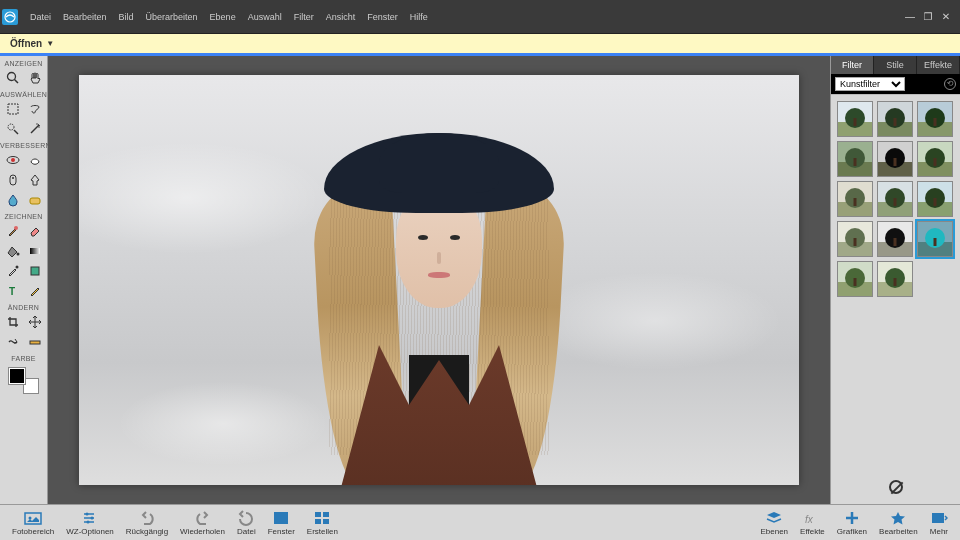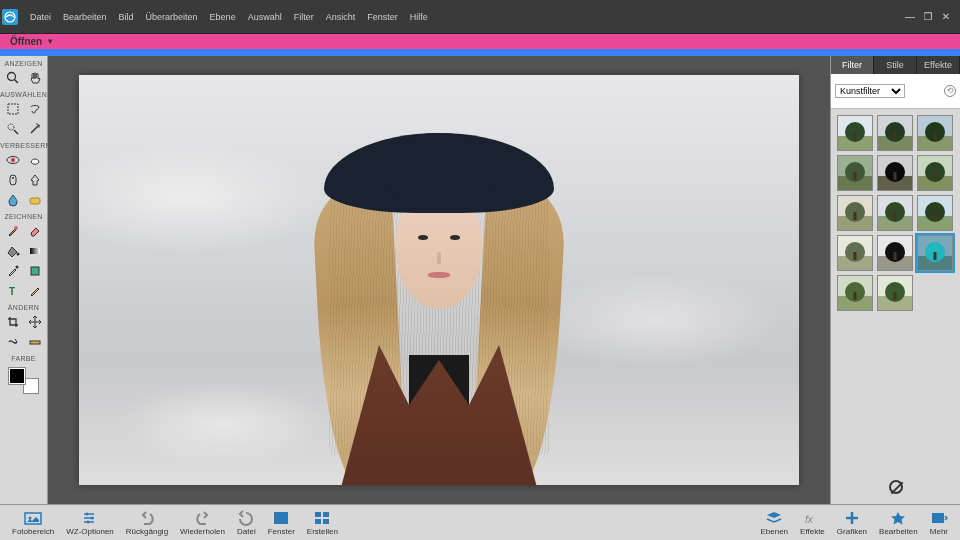--- a/index.html
+++ b/index.html
@@ -3,21 +3,21 @@
 <meta charset="utf-8">
 <style>
 *{box-sizing:border-box;margin:0;padding:0;font-family:Tahoma,Arial,sans-serif;font-size:10px;user-select:none}
 body{width:960px;height:540px;overflow:hidden;background:#4a4a4a;display:flex;flex-direction:column}
 .menubar{height:34px;background:#3a3a3a;display:flex;align-items:center;color:#ccc;padding:0 2px;border-bottom:1px solid #222}
 .app-icon{width:16px;height:16px;background:#2a9bd6;border-radius:2px;margin-right:6px;display:flex;align-items:center;justify-content:center}
 .app-icon svg{width:12px;height:12px}
 .menubar span{padding:0 6px;cursor:default;font-size:9px}
 .win-controls{margin-left:auto;display:flex;gap:2px;padding-right:4px}
 .win-controls div{width:16px;height:12px;color:#ccc;text-align:center;line-height:12px;cursor:pointer}
-.modebar{height:22px;background:#ec4899;display:flex;align-items:center;border-bottom:7px solid #3b82f6}
+.modebar{height:22px;background:#fef9c3;display:flex;align-items:center;border-bottom:3px solid #3b82f6}
 .open-btn{padding:0 10px;font-size:10px;font-weight:bold;color:#333;display:flex;align-items:center;gap:4px}
 .mode-tabs{margin:0 auto;display:flex}
 .mode-tab{padding:4px 12px;font-size:10px;font-weight:bold;color:#333;cursor:pointer}
 .mode-tab.active{background:#555;color:#fff}
 .right-actions{display:flex;padding-right:8px}
 .right-actions span{padding:0 8px;font-size:10px;font-weight:bold;color:#333}
 .workspace{flex:1;display:flex;background:#535353;min-height:0}
 .toolbar{width:48px;background:#d8d8d8;border-right:1px solid #999;display:flex;flex-direction:column;align-items:center;padding-top:2px}
 .tool-section-label{font-size:7px;color:#555;text-align:center;width:100%;padding:2px 0;letter-spacing:0.3px}
 .tool-grid{display:grid;grid-template-columns:20px 20px;gap:2px;margin-bottom:2px}
@@ -43,21 +43,21 @@
 .hair-l,.hair-r{position:absolute;top:70px;width:80px;height:300px;background:linear-gradient(180deg,#c9a878 0%,#b89560 40%,#d4b88a 70%,#c0a070 100%)}
 .hair-l{left:50px;border-radius:60% 10% 20% 40%/20% 10% 30% 60%;transform:rotate(-3deg)}
 .hair-r{right:50px;border-radius:10% 60% 40% 20%/10% 20% 60% 30%;transform:rotate(3deg)}
 .hair-strands{position:absolute;top:60px;left:60px;right:60px;height:280px;background:repeating-linear-gradient(92deg,rgba(120,90,60,0.15) 0 1px,transparent 1px 3px)}
 .vest{position:absolute;bottom:0;left:50%;transform:translateX(-50%);width:200px;height:150px;background:linear-gradient(180deg,#6b3a2a,#5a3022);clip-path:polygon(20% 0,35% 40%,50% 10%,65% 40%,80% 0,100% 100%,0 100%)}
 .inner{position:absolute;bottom:0;left:50%;transform:translateX(-50%);width:60px;height:140px;background:#1a1a1a}
 .right-panel{width:130px;background:#d8d8d8;border-left:1px solid #999;display:flex;flex-direction:column}
 .panel-tabs{height:18px;background:#3a3a3a;display:flex}
 .panel-tab{flex:1;text-align:center;line-height:18px;font-size:9px;color:#ccc;cursor:pointer;border-right:1px solid #222}
 .panel-tab.active{background:#555;color:#fff}
-.filter-drop{height:18px;display:flex;align-items:center;padding:17px 4px;border-bottom:1px solid #bbb;background:#ffffff}
+.filter-drop{height:18px;display:flex;align-items:center;padding:10px 4px;border-bottom:1px solid #bbb;background:#000000}
 .filter-drop select{font-size:9px;border:1px solid #aaa;background:#fff;width:70px;height:14px}
 .filter-drop .reset{margin-left:auto;width:12px;height:12px;border:1px solid #888;border-radius:50%;font-size:8px;text-align:center;line-height:10px;color:#888}
 .thumbs{padding:6px;display:grid;grid-template-columns:repeat(3,36px);gap:4px;align-content:start}
 .thumb{width:36px;height:36px;background:#fff;border:1px solid #888;position:relative;overflow:hidden;cursor:pointer}
 .thumb.sel{outline:2px solid #2a9bd6}
 .thumb .sky{position:absolute;inset:0;height:60%}
 .thumb .grd{position:absolute;bottom:0;left:0;right:0;height:40%}
 .thumb .tree{position:absolute;left:50%;top:18%;transform:translateX(-50%);width:20px;height:20px;border-radius:50%}
 .thumb .trunk{position:absolute;left:50%;bottom:28%;transform:translateX(-50%);width:3px;height:8px;background:#4a3020}
 .panel-spacer{flex:1}

